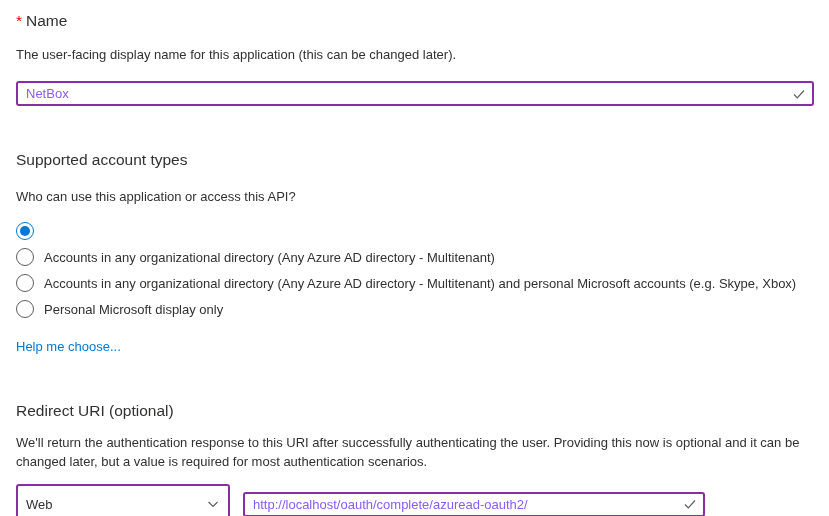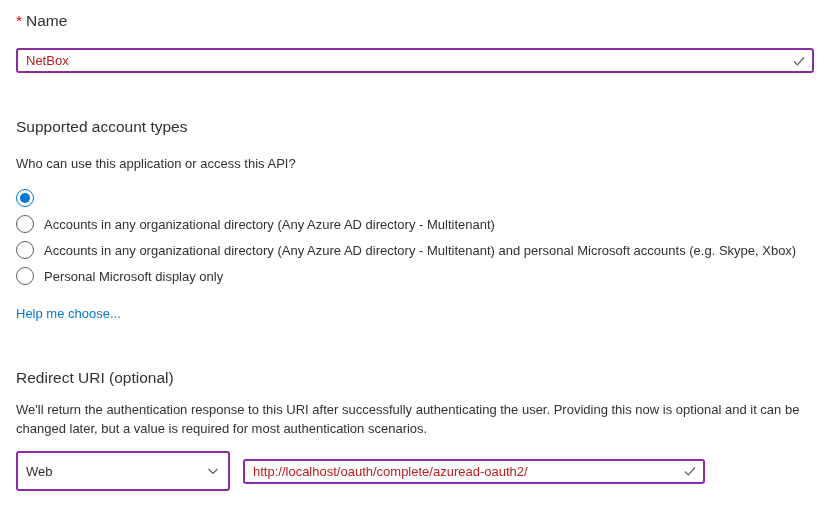--- a/index.html
+++ b/index.html
@@ -34,21 +34,21 @@
     height: 25px;
     margin-top: 17px;
   }
   .field input {
     width: 100%; height: 100%;
     border: 2px solid #8a2da5;
     border-radius: 3px;
     padding: 0 28px 0 8px;
     font-family: "Liberation Sans", "DejaVu Sans", sans-serif;
     font-size: 13px;
-    color: #b91c1c;
+    color: #8b5cf6;
     outline: none;
     background: #fff;
   }
   .valid-mark {
     position: absolute;
     right: 7px; top: 50%;
     transform: translateY(-50%);
     width: 16px; height: 16px;
     pointer-events: none;
     display: flex; align-items: center; justify-content: center;
@@ -114,20 +114,21 @@
 </style>
 </head>
 <body>
 
 <div class="page">
 
   
   <div class="section-title h-name">
     <span class="required">*</span><span>Name</span>
   </div>
+  <div class="desc">The user-facing display name for this application (this can be changed later).</div>
   <div class="field">
     <input type="text" value="NetBox" style="">
     <span class="valid-mark">
       <svg width="16" height="16" viewBox="0 0 16 16">
           <path d="M3 8.5 L6.3 11.8 L13 4.5" fill="none" stroke="#605e5c" stroke-width="1.2"></path>
         </svg>
     </span>
   </div>
 
   

